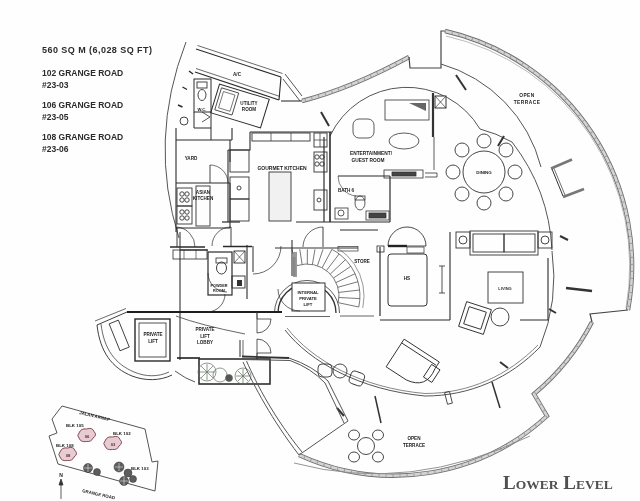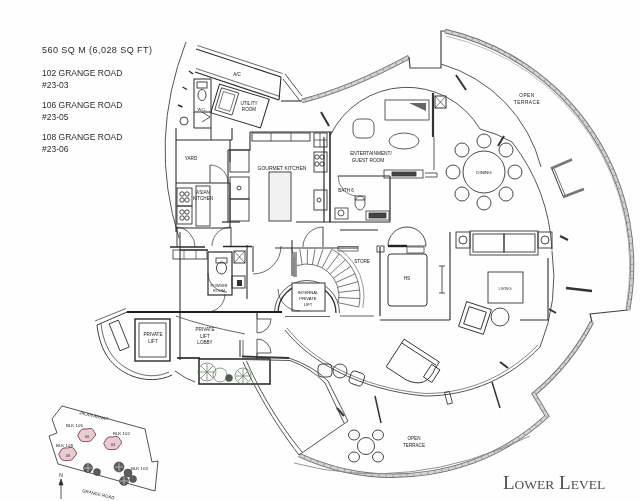--- a/index.html
+++ b/index.html
@@ -1,17 +1,17 @@
 <!DOCTYPE html>
 <html><head>
 <meta charset="utf-8">
 <style>
   html,body{margin:0;padding:0;background:#fff;}
   .page{position:relative;width:640px;height:501px;background:#ffffff;overflow:hidden;
-        font-family:"Liberation Sans",sans-serif;}
+        font-family:"Liberation Sans",sans-serif;font-weight:bold;}
   svg{position:absolute;top:0;left:0;}
 </style>
 </head>
 <body>
 <div class="page">
 <svg width="640" height="501" viewBox="0 0 640 501">
   <rect width="640" height="501" fill="#fefefe"></rect>
 
   <g id="heavy" fill="none" stroke="#6f6f6f" stroke-width="4.4">
     <path d="M445,31 A241,241 0 0 1 628,310"></path>

